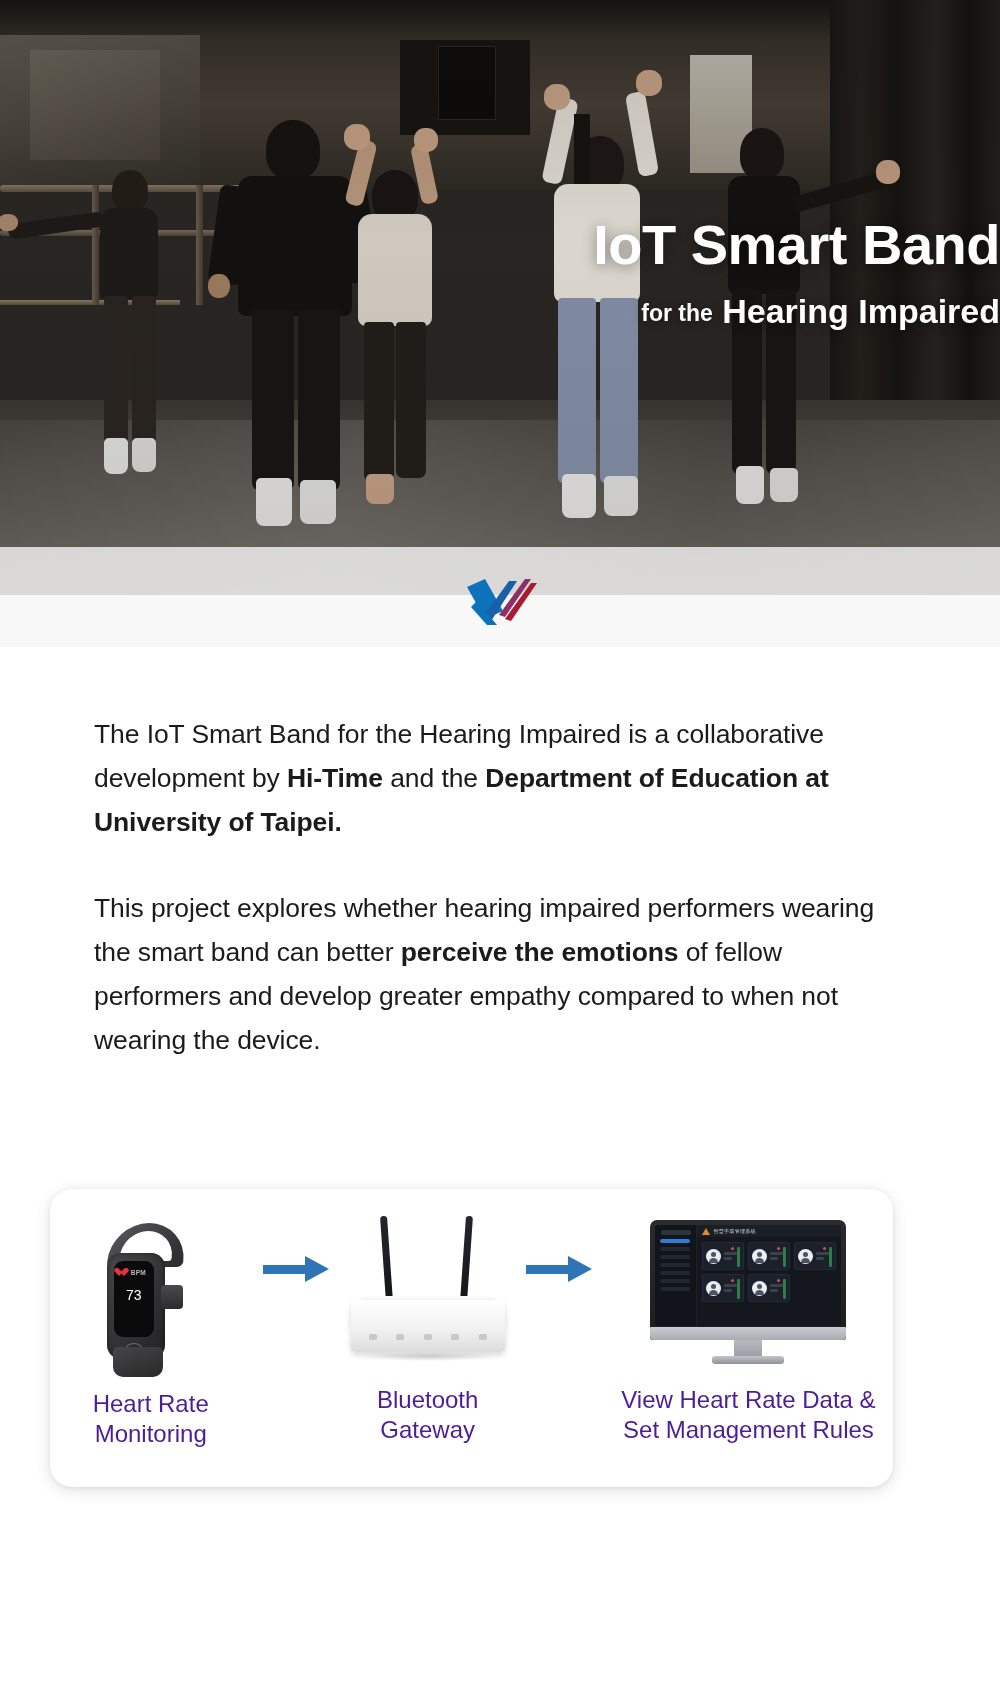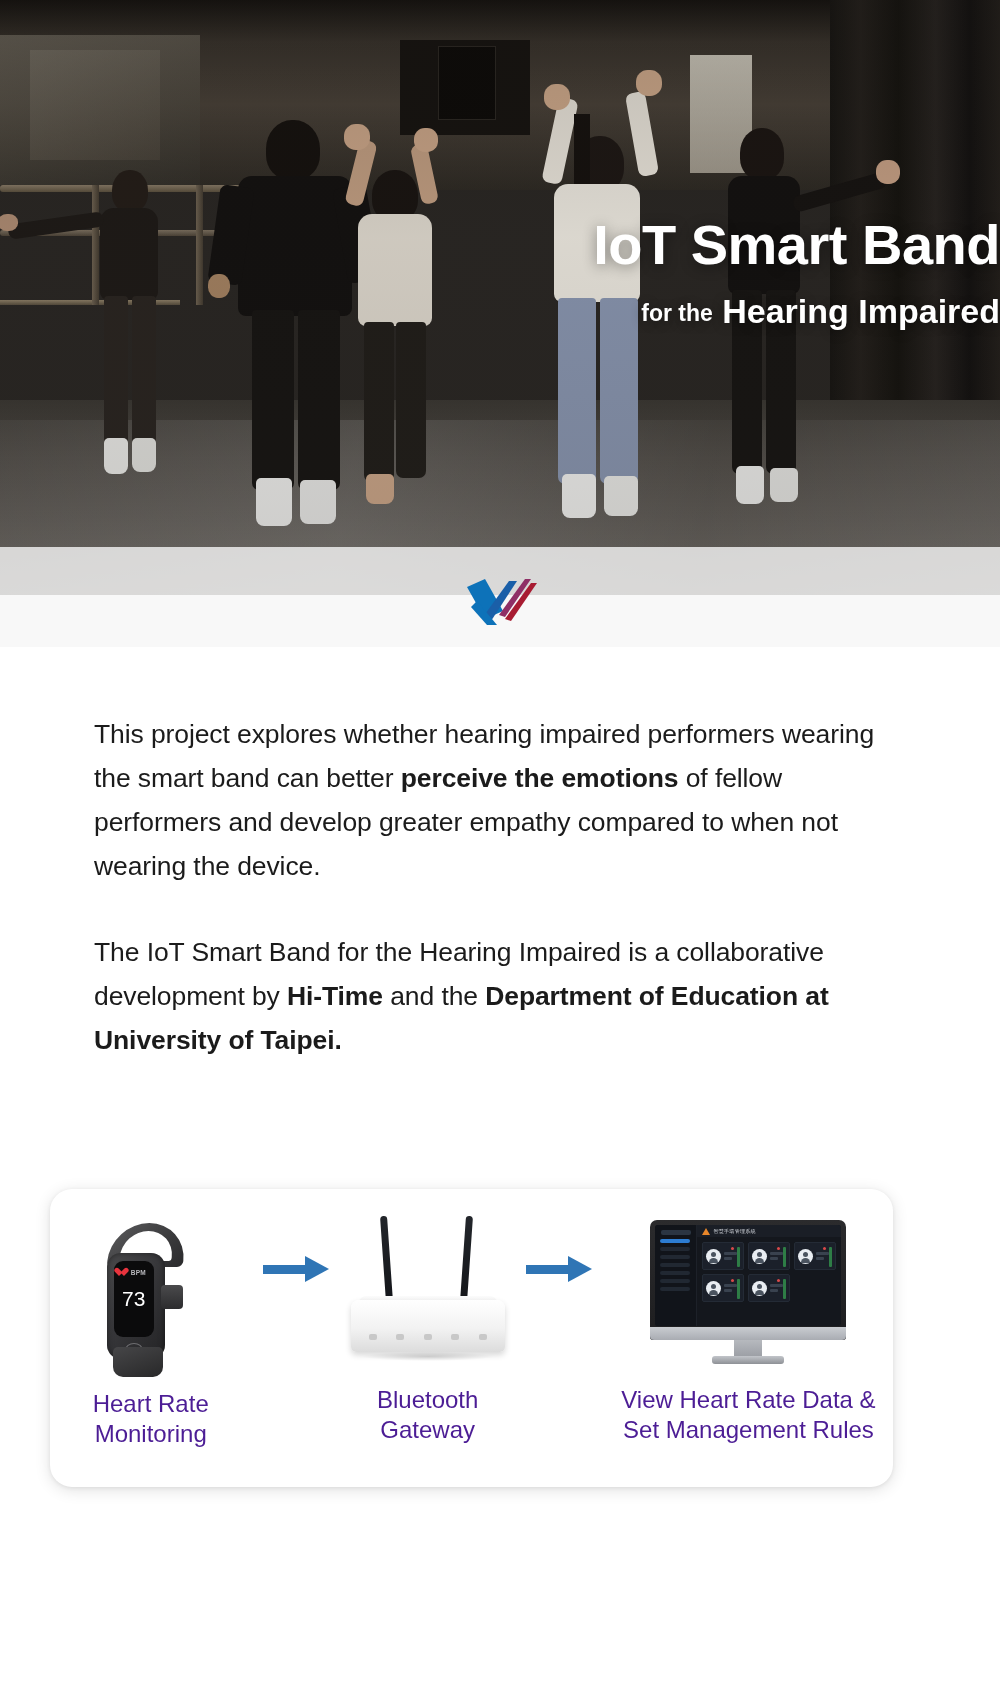--- a/index.html
+++ b/index.html
@@ -224,21 +224,21 @@
     width: 5px; height: 8px; background: #e8333d; border-radius: 5px 5px 0 0;
   }
   .heart::before { left: 0; transform: rotate(-45deg); transform-origin: 0 100%; }
   .heart::after  { left: 0; transform: rotate(45deg);  transform-origin: 100% 100%; }
   .band-bpm {
     font-size: 6.5px; color: #b9b9bd; letter-spacing: .3px; font-weight: 700;
   }
   .band-val {
     position: absolute; left: 0; right: 0; top: 26px;
     text-align: center;
-    font-size: 21px; color: #ffffff; font-weight: 400;
+    font-size: 14px; color: #ffffff; font-weight: 400;
   }
   .band-btn {
     position: absolute; left: 18px; top: 90px; width: 18px; height: 14px;
     border: 1.6px solid #6d6d70; border-radius: 50%;
   }
   .band-side {
     position: absolute; left: 70px; top: 62px; width: 22px; height: 24px;
     background: linear-gradient(180deg,#4a4a4c,#2c2c2e);
     border-radius: 4px;
   }
@@ -467,23 +467,23 @@
         <polygon points="20,46 46,10 54,10 28,50" fill="#1a5fa8"></polygon>
         <polygon points="36,44 62,8 68,8 42,46" fill="#8f2f66"></polygon>
         <polygon points="42,48 68,12 74,12 48,50" fill="#a81c32"></polygon>
         <polygon points="14,30 34,54 24,54 8,36" fill="#0d72b9"></polygon>
       </svg>
     </div>
   </div>
 </div>
 
 <div class="body-copy">
+  <p class="para"><span>The IoT Smart Band for the Hearing Impaired is a collaborative development by </span><b>Hi-Time</b><span> and the </span><b>Department of Education at University of Taipei.</b></p>
+
   <p class="para"><span>This project explores whether hearing impaired performers wearing the smart band can better </span><b>perceive the emotions</b><span> of fellow performers and develop greater empathy compared to when not wearing the device.</span></p>
-
-  <p class="para"><span>The IoT Smart Band for the Hearing Impaired is a collaborative development by </span><b>Hi-Time</b><span> and the </span><b>Department of Education at University of Taipei.</b></p>
 </div>
 
 <div class="device-card">
   <div class="flow">
 
     <div class="step" style="width:216px; padding-top:26px;">
       <div class="step-art">
         <div class="band">
           <div class="band-strap-top"></div>
           <div class="band-case">

